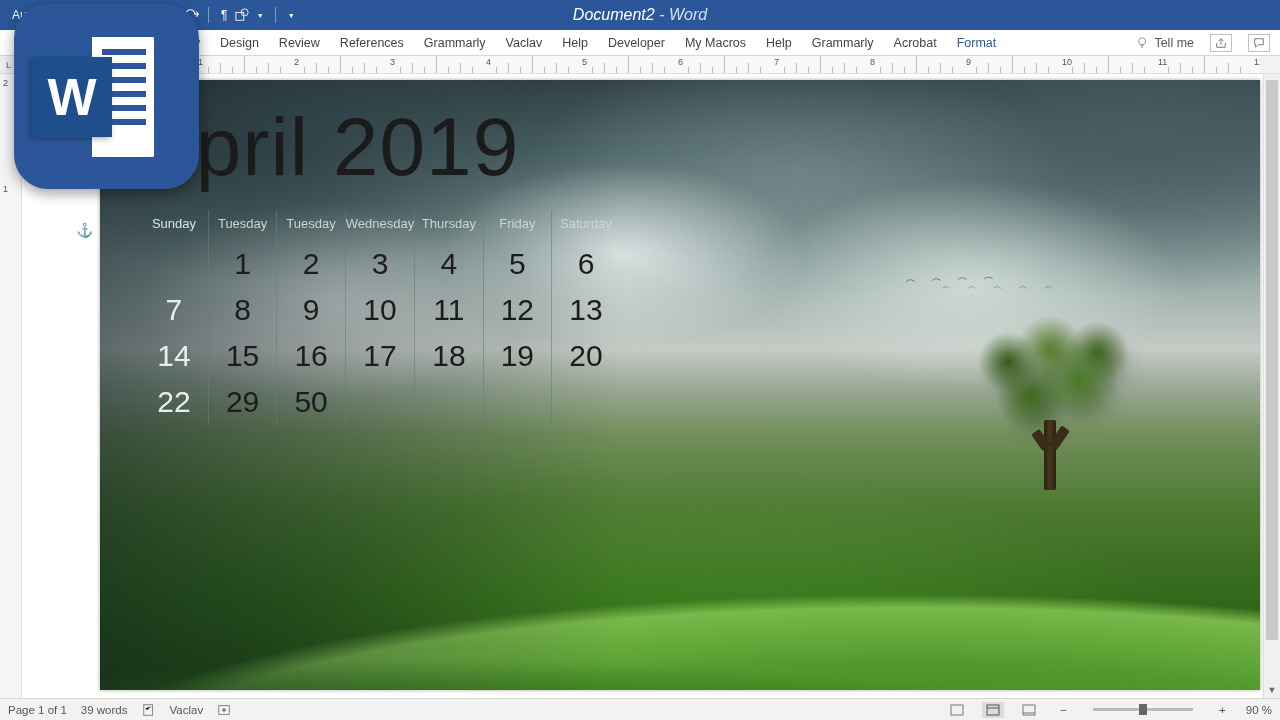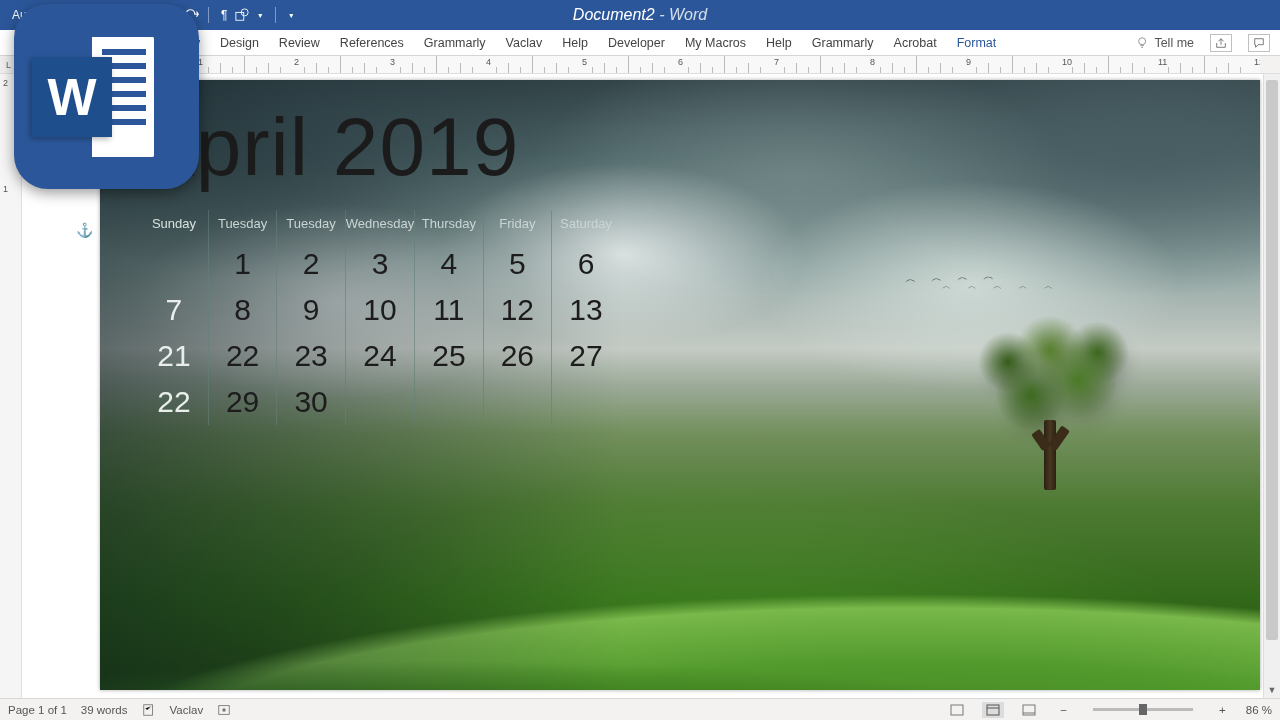--- a/index.html
+++ b/index.html
@@ -467,32 +467,32 @@
               <tr>
                 <td class="off">7</td>
                 <td>8</td>
                 <td>9</td>
                 <td>10</td>
                 <td>11</td>
                 <td>12</td>
                 <td>13</td>
               </tr>
               <tr>
-                <td class="off">21</td>
-                <td>22</td>
-                <td>23</td>
-                <td>24</td>
-                <td>25</td>
-                <td>26</td>
-                <td>27</td>
+                <td class="off">14</td>
+                <td>15</td>
+                <td>16</td>
+                <td>17</td>
+                <td>18</td>
+                <td>19</td>
+                <td>20</td>
               </tr>
               <tr>
                 <td class="off">22</td>
                 <td>29</td>
-                <td>30</td>
+                <td>50</td>
                 <td class="empty"></td>
                 <td class="empty"></td>
                 <td class="empty"></td>
                 <td class="empty"></td>
               </tr>
             </tbody>
         </table>
       </div>
     </div>
 
@@ -536,21 +536,21 @@
     <svg width="14" height="12" viewBox="0 0 14 12">
         <rect x="1" y="1" width="12" height="10" fill="none" stroke="#777"></rect>
         <line x1="1" y1="9" x2="13" y2="9" stroke="#777"></line>
       </svg>
   </div>
   <span style="padding:0 6px;">−</span>
   <div class="zoom-track">
       <div class="zoom-thumb"></div>
     </div>
   <span style="padding:0 6px;">+</span>
-  <div class="sseg">86 %</div>
+  <div class="sseg">90 %</div>
 </div>
 
 <div class="word-badge">
   <div class="doc">
     <div class="lines">
         <span></span>
         <span></span>
         <span></span>
         <span></span>
         <span></span>

